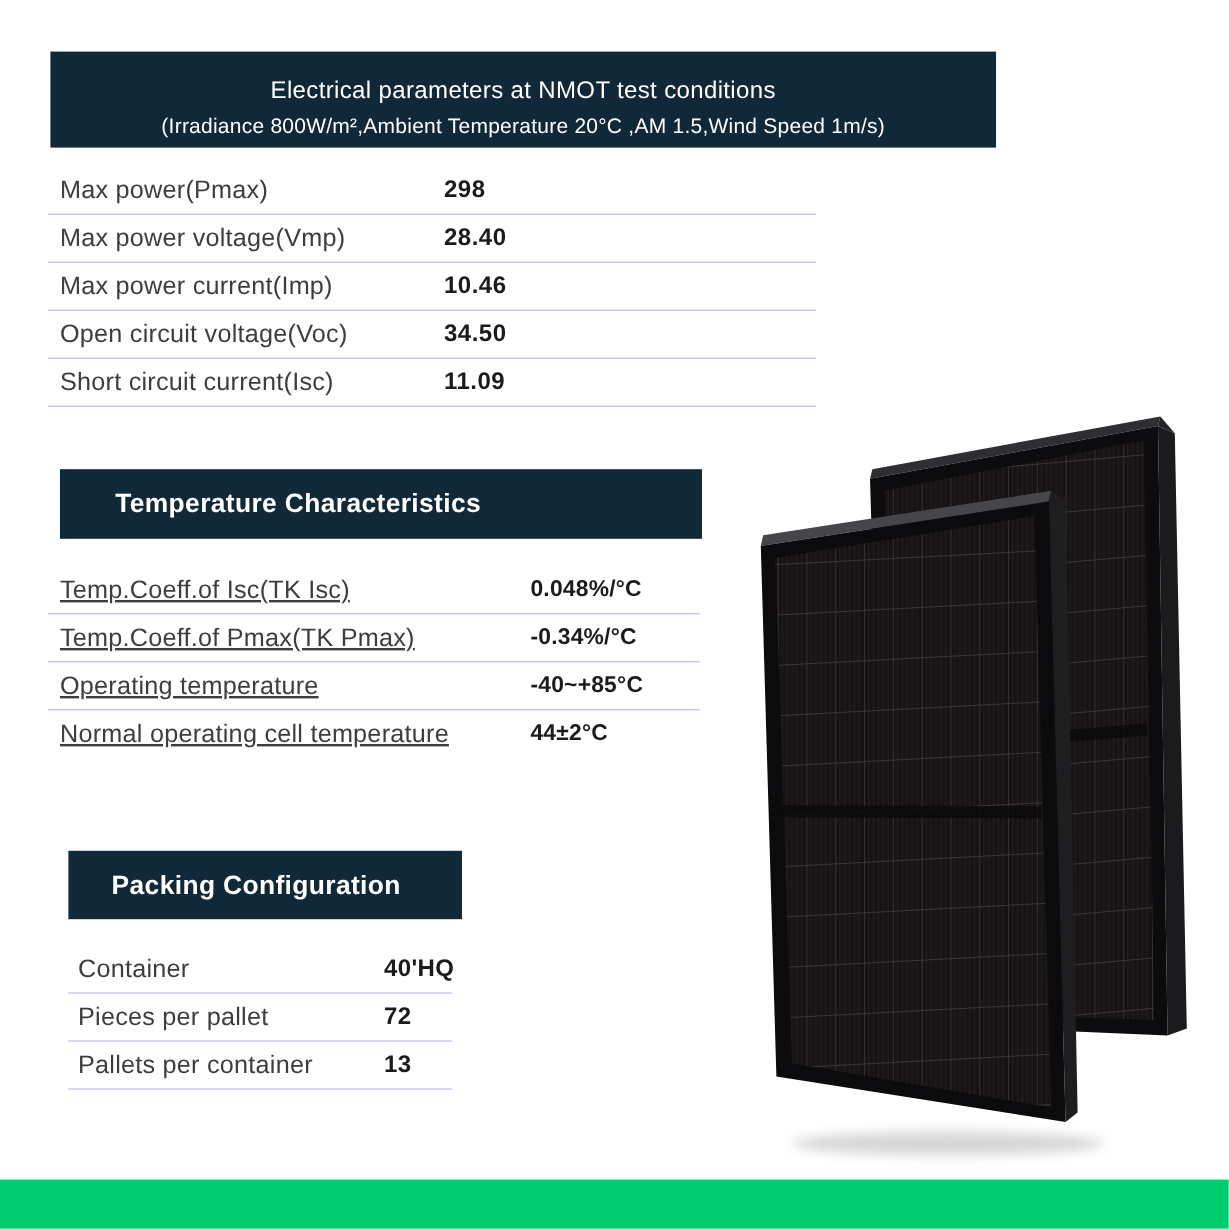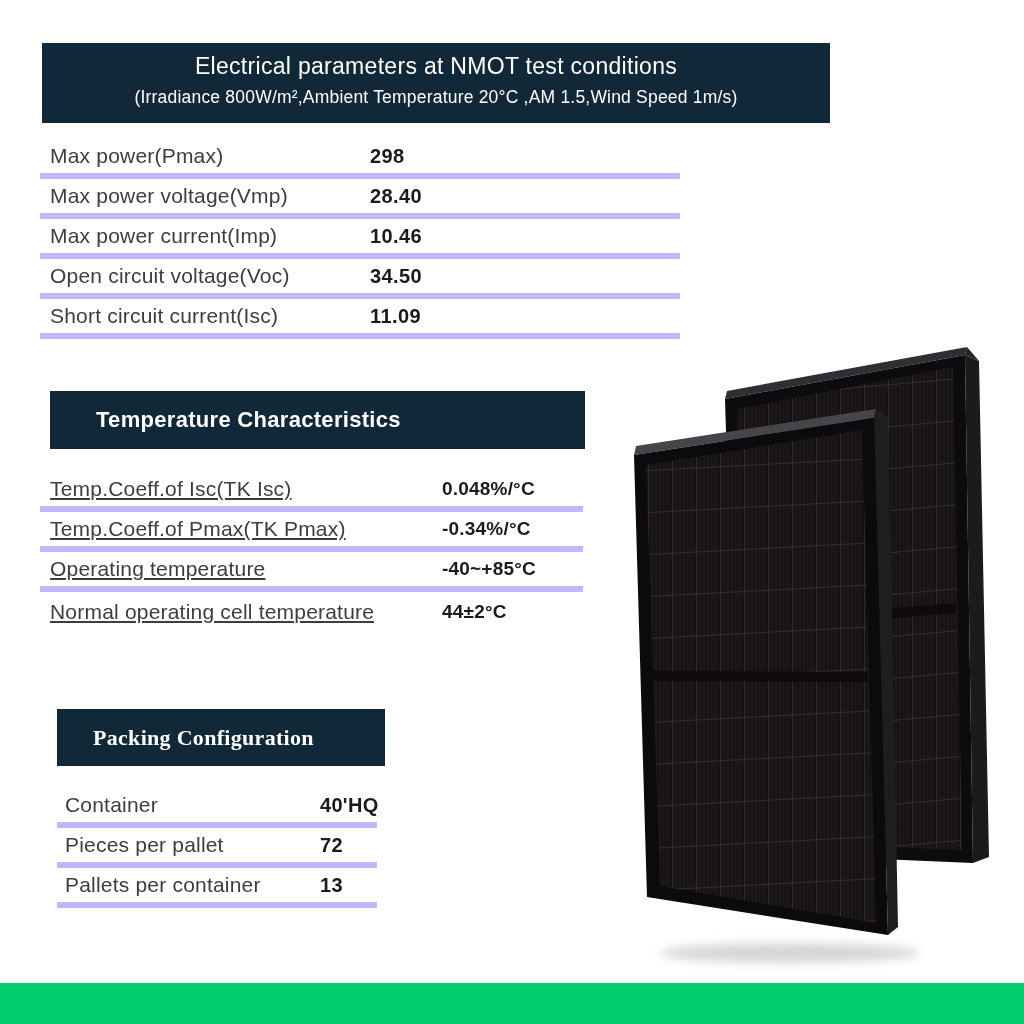--- a/index.html
+++ b/index.html
@@ -4,31 +4,31 @@
 <style>
   html,body{margin:0;padding:0;}
   body{
     width:1024px;height:1024px;position:relative;overflow:hidden;
     background:#ffffff;
     font-family:"Liberation Sans", sans-serif;
   }
   
   .navy-box{position:absolute;background:#112838;color:#ffffff;box-sizing:border-box;}
   #elec-header{left:42px;top:43px;width:788px;height:80px;text-align:center;}
-  #elec-header .hd-title{font-size:23px;font-weight:500;letter-spacing:.3px;margin-top:10px;}
+  #elec-header .hd-title{font-size:20px;font-weight:500;letter-spacing:.3px;margin-top:22px;}
   #elec-header .hd-sub{font-size:17.5px;font-weight:400;letter-spacing:.2px;margin-top:7px;}
   .section-title{position:absolute;background:#112838;color:#ffffff;box-sizing:border-box;
     font-weight:bold;letter-spacing:.3px;}
   #temp-header{left:50px;top:391px;width:535px;height:58px;font-size:22px;line-height:58px;padding-left:46px;}
-  #pack-header{left:57px;top:709px;width:328px;height:57px;font-size:22px;line-height:57px;padding-left:36px;font-family:Liberation Serif, serif;}
+  #pack-header{left:57px;top:709px;width:328px;height:57px;font-size:22px;line-height:57px;padding-left:36px;}
 
   
   .spec-table{position:absolute;}
   .trow{position:relative;height:40px;display:flex;align-items:center;box-sizing:border-box;}
-  .trow.b{border-bottom:6px solid #c4b5fd;text-align:center;}
+  .trow.b{border-bottom:1px solid #c4b5fd;text-align:center;}
   .tlabel{font-size:21px;color:#3d3d3d;letter-spacing:.2px;white-space:nowrap;}
   .tvalue{position:absolute;font-weight:bold;color:#1b1b1b;white-space:nowrap;}
 
   #elec-table{left:40px;top:139px;width:640px;}
   #elec-table .tlabel{padding-left:10px;}
   #elec-table .tvalue{left:330px;font-size:20px;letter-spacing:.4px;}
 
   #temp-table{left:40px;top:472px;width:543px;}
   #temp-table .tlabel{padding-left:10px;text-decoration:underline;}
   #temp-table .tvalue{left:402px;font-size:19px;letter-spacing:.2px;}

